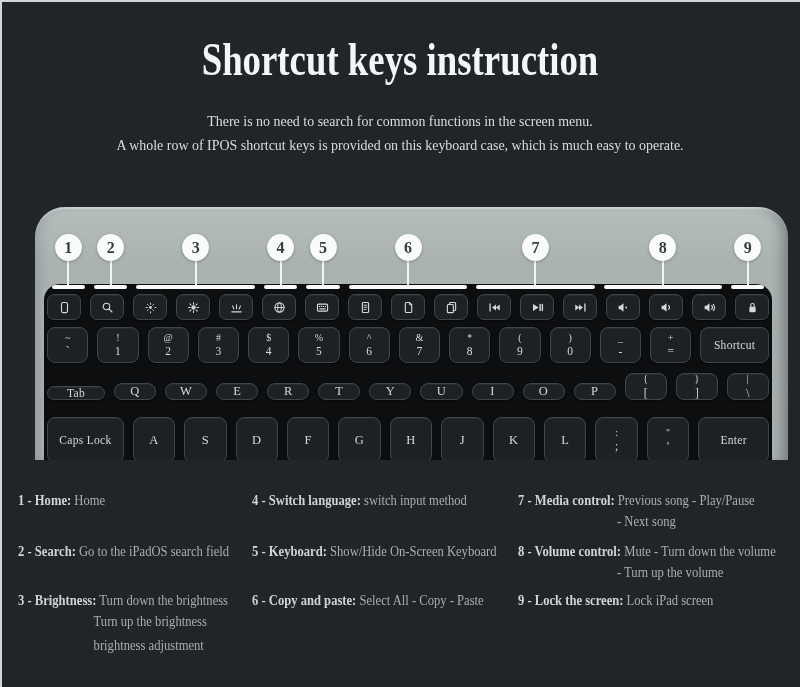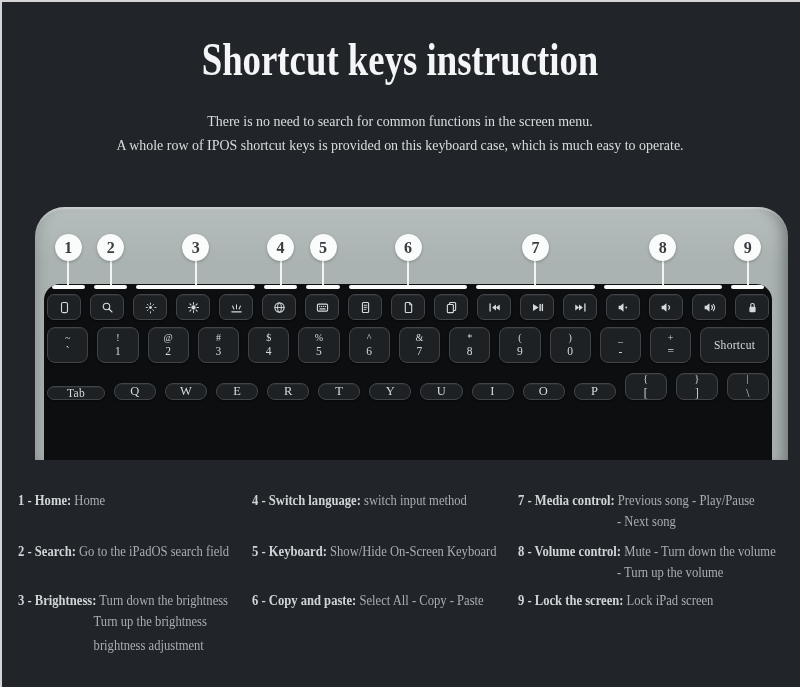--- a/index.html
+++ b/index.html
@@ -329,20 +329,41 @@
           </div>
           <div class="keycap dual">
             <span class="top">}</span>
             <span class="bot">]</span>
           </div>
           <div class="keycap dual">
             <span class="top">|</span>
             <span class="bot">\</span>
           </div>
         </div>
+      <div class="row caps" id="caps-row">
+          <div class="keycap word" style="flex-grow: 1.85;">Caps Lock</div>
+          <div class="keycap letter">A</div>
+          <div class="keycap letter">S</div>
+          <div class="keycap letter">D</div>
+          <div class="keycap letter">F</div>
+          <div class="keycap letter">G</div>
+          <div class="keycap letter">H</div>
+          <div class="keycap letter">J</div>
+          <div class="keycap letter">K</div>
+          <div class="keycap letter">L</div>
+          <div class="keycap dual">
+            <span class="top">:</span>
+            <span class="bot">;</span>
+          </div>
+          <div class="keycap dual">
+            <span class="top">"</span>
+            <span class="bot">'</span>
+          </div>
+          <div class="keycap word" style="flex-grow: 1.7;">Enter</div>
+        </div>
     </div>
     <div class="callout-layer" id="callouts">
         <div class="co-stem" style="left: 2.94118%;"></div>
         <div class="co-circle" style="left: 2.94118%;">1</div>
         <div class="co-stem" style="left: 8.82353%;"></div>
         <div class="co-circle" style="left: 8.82353%;">2</div>
         <div class="co-stem" style="left: 20.5882%;"></div>
         <div class="co-circle" style="left: 20.5882%;">3</div>
         <div class="co-stem" style="left: 32.3529%;"></div>
         <div class="co-circle" style="left: 32.3529%;">4</div>

